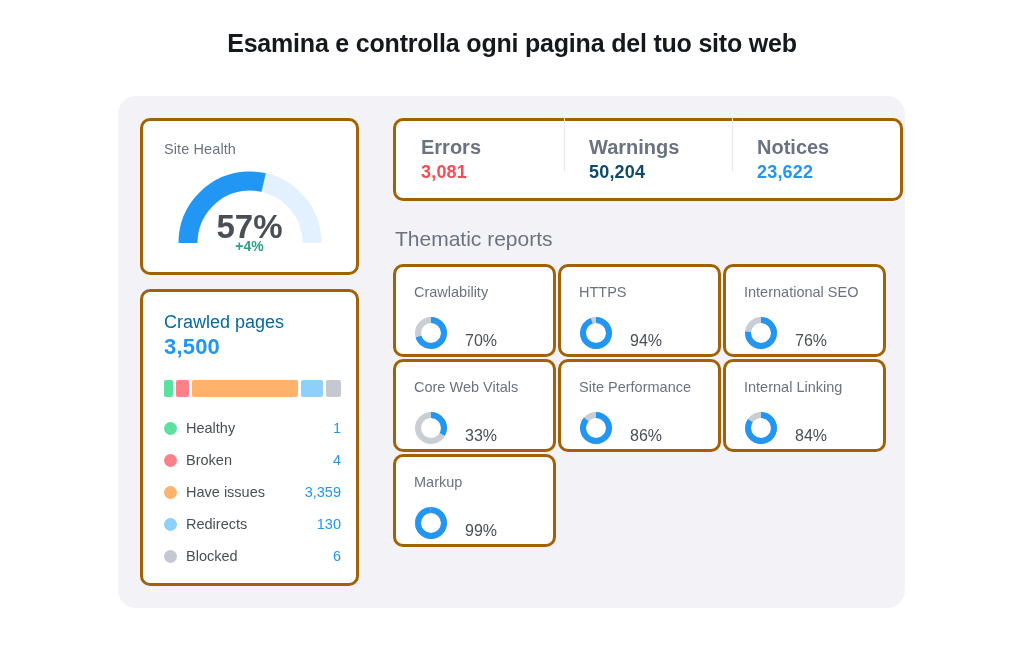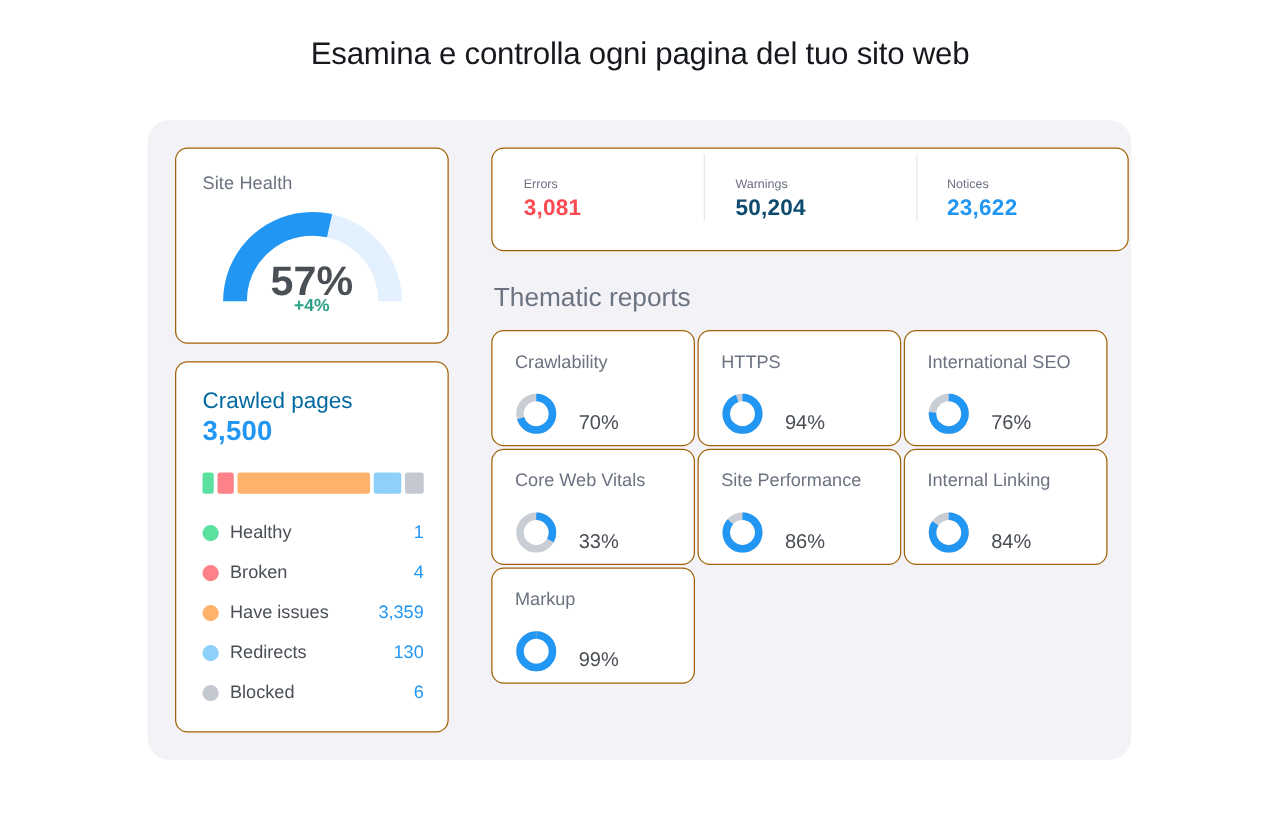--- a/index.html
+++ b/index.html
@@ -11,21 +11,21 @@
     width: 1024px;
     height: 668px;
     font-family: "Liberation Sans", sans-serif;
     -webkit-font-smoothing: antialiased;
     overflow: hidden;
   }
 
   .page-title {
     text-align: center;
     font-size: 25px;
-    font-weight: normal;
+    font-weight: bold;
     color: #15181c;
     letter-spacing: -0.2px;
     margin: 0;
     padding-top: 29px;
   }
 
   .dashboard-panel {
     position: absolute;
     left: 118px;
     top: 96px;
@@ -52,21 +52,21 @@
   }
   .col-right {
     position: absolute;
     left: 253px;
     top: 0;
     width: 510px;
   }
 
   .card {
     background: #ffffff;
-    border: 1px solid #a16207;
+    border: 3px solid #a16207;
     border-radius: 10px;
     box-sizing: border-box;
   }
 
   
   .site-health-card {
     height: 157px;
     position: relative;
   }
   .card-label {
@@ -187,23 +187,24 @@
   .stat + .stat::before {
     content: "";
     position: absolute;
     left: 0;
     top: -19px;
     height: 54px;
     width: 1px;
     background: #e8e8ef;
   }
   .stat-label {
-    font-size: 10px;
+    font-size: 20px;
     color: #6b7280;
     margin-bottom: 3px;
+    font-weight: bold;
   }
   .stat-value {
     font-size: 18px;
     font-weight: bold;
     letter-spacing: 0.2px;
   }
 
   
   .section-title {
     font-size: 21px;

